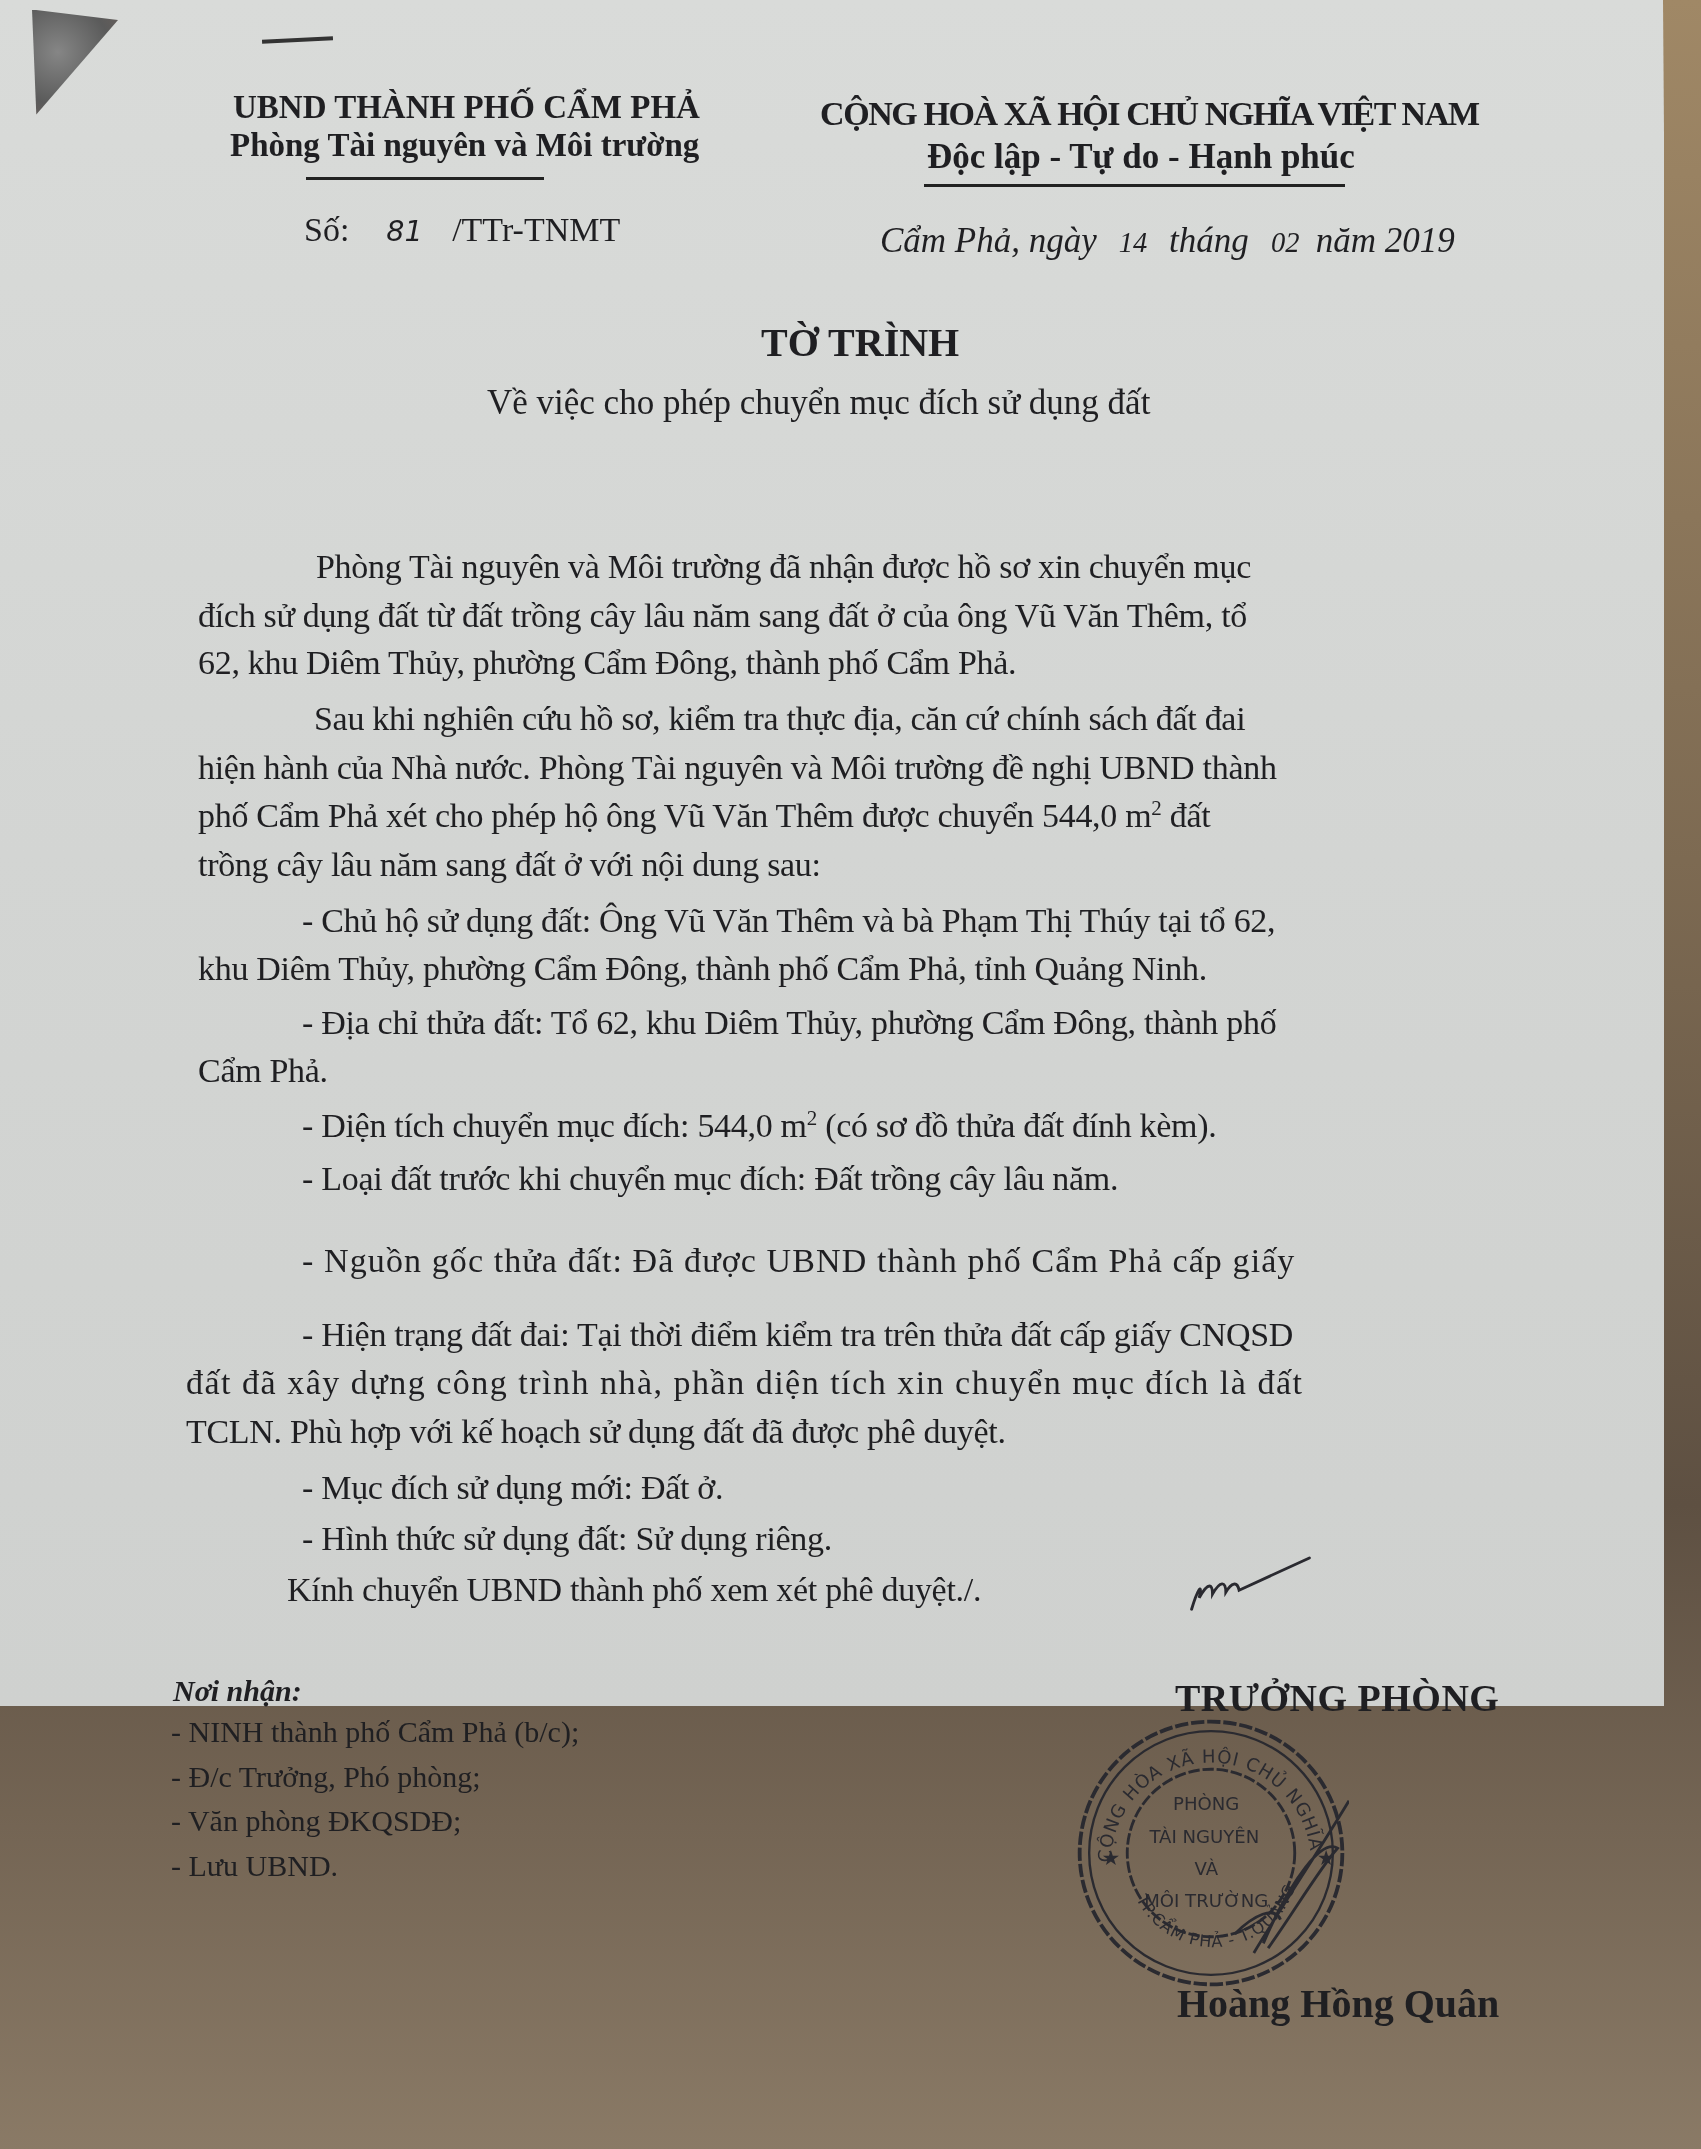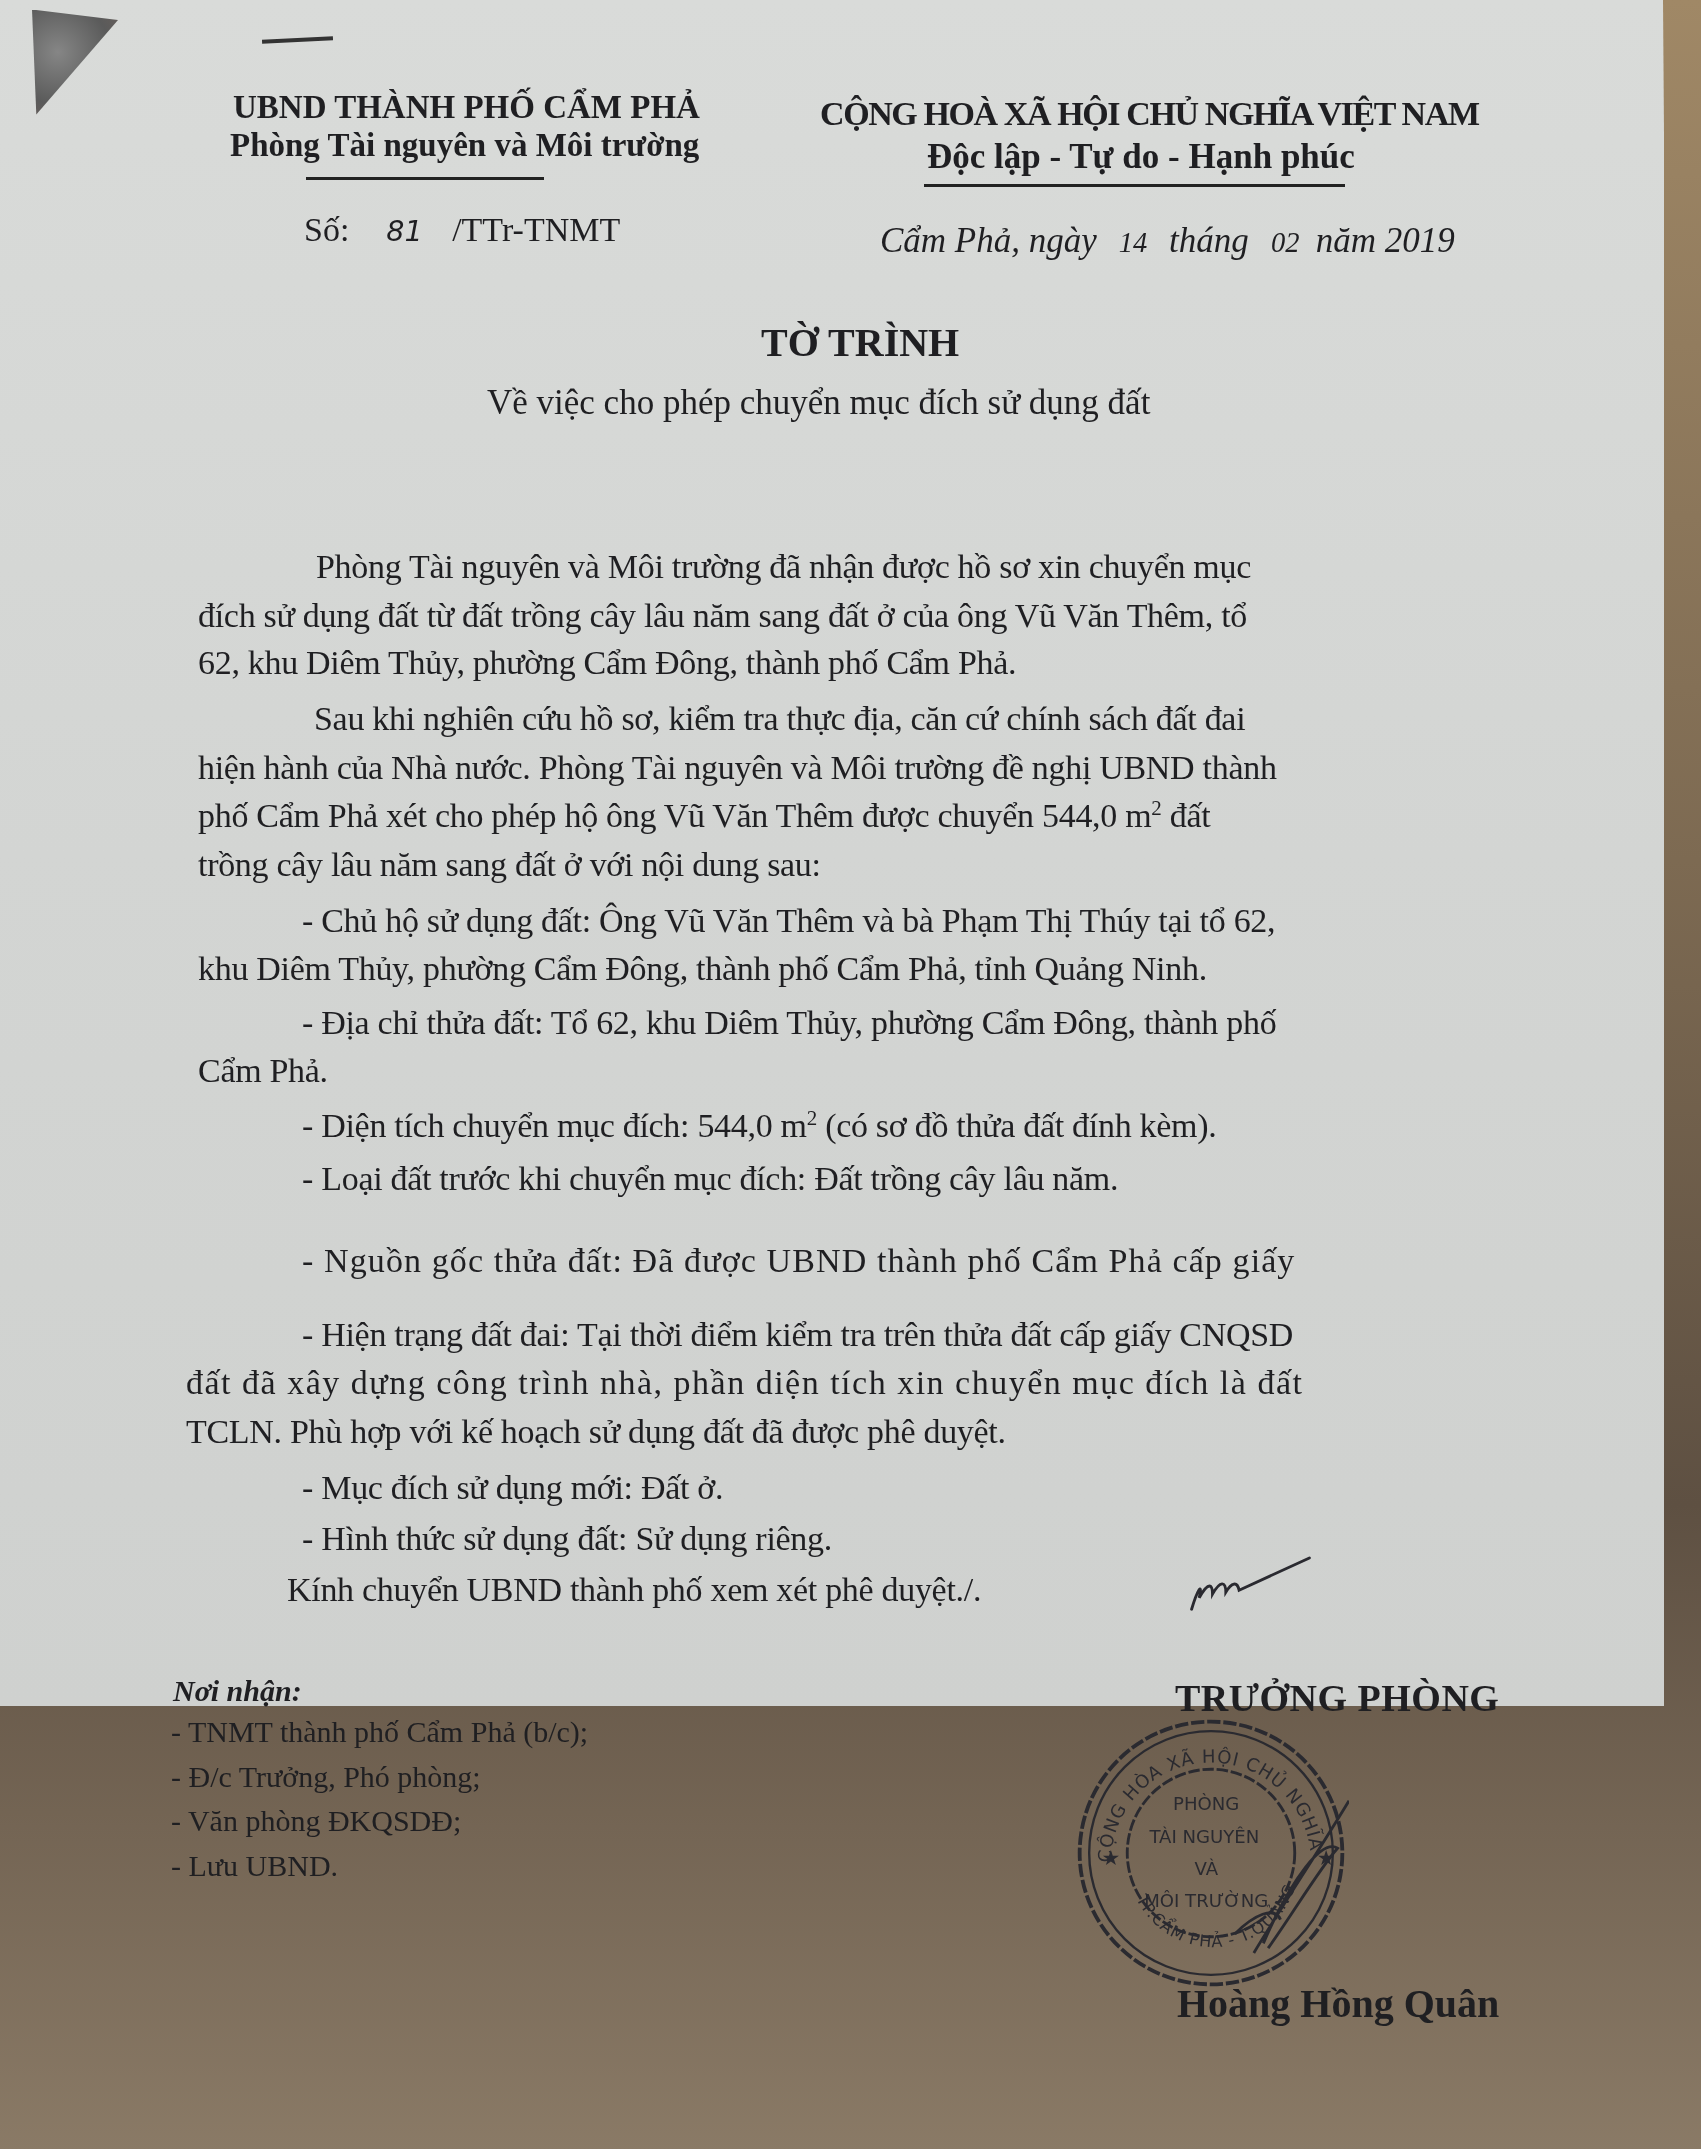--- a/index.html
+++ b/index.html
@@ -109,21 +109,21 @@
   <div class="abs body-text" style="left:302px; top:1465px;">- Mục đích sử dụng mới: Đất ở.</div>
   <div class="abs body-text" style="left:287px; top:1567px;">Kính chuyển UBND thành phố xem xét phê duyệt./.</div>
 
   <div class="abs body-text" style="left:302px; top:1516px;">- Hình thức sử dụng đất: Sử dụng riêng.</div>
 
   <svg class="signature-mark" style="left:1184px; top:1552px;" width="133" height="67" viewBox="0 0 140 70">
     <path d="M8 60 C 14 40, 20 30, 16 48 C 26 30, 30 34, 30 44 C 38 30, 44 30, 44 42 C 50 32, 56 30, 58 40 L 132 6" fill="none" stroke="#2a2a30" stroke-width="3" stroke-linecap="round"></path>
   </svg>
 
   <div class="abs footer-head bold ital" style="left:173px; top:1674px;">Nơi nhận:</div>
-  <div class="abs footer-item" style="left:171px; top:1711px;">- TNMT thành phố Cẩm Phả (b/c);</div>
+  <div class="abs footer-item" style="left:171px; top:1711px;">- NINH thành phố Cẩm Phả (b/c);</div>
   <div class="abs footer-item" style="left:171px; top:1756px;">- Đ/c Trưởng, Phó phòng;</div>
   <div class="abs footer-item" style="left:171px; top:1800px;">- Văn phòng ĐKQSDĐ;</div>
   <div class="abs footer-item" style="left:171px; top:1845px;">-  Lưu UBND.</div>
 
   <div class="abs sign-title bold" style="left:1175px; top:1676px;">TRƯỞNG PHÒNG</div>
 
   <svg class="stamp" viewBox="0 0 290 290">
     <defs>
       <path id="ringTop" d="M 40 155 A 105 105 0 1 1 250 155"></path>
       <path id="ringBottom" d="M 60 175 A 90 90 0 0 0 235 175"></path>

